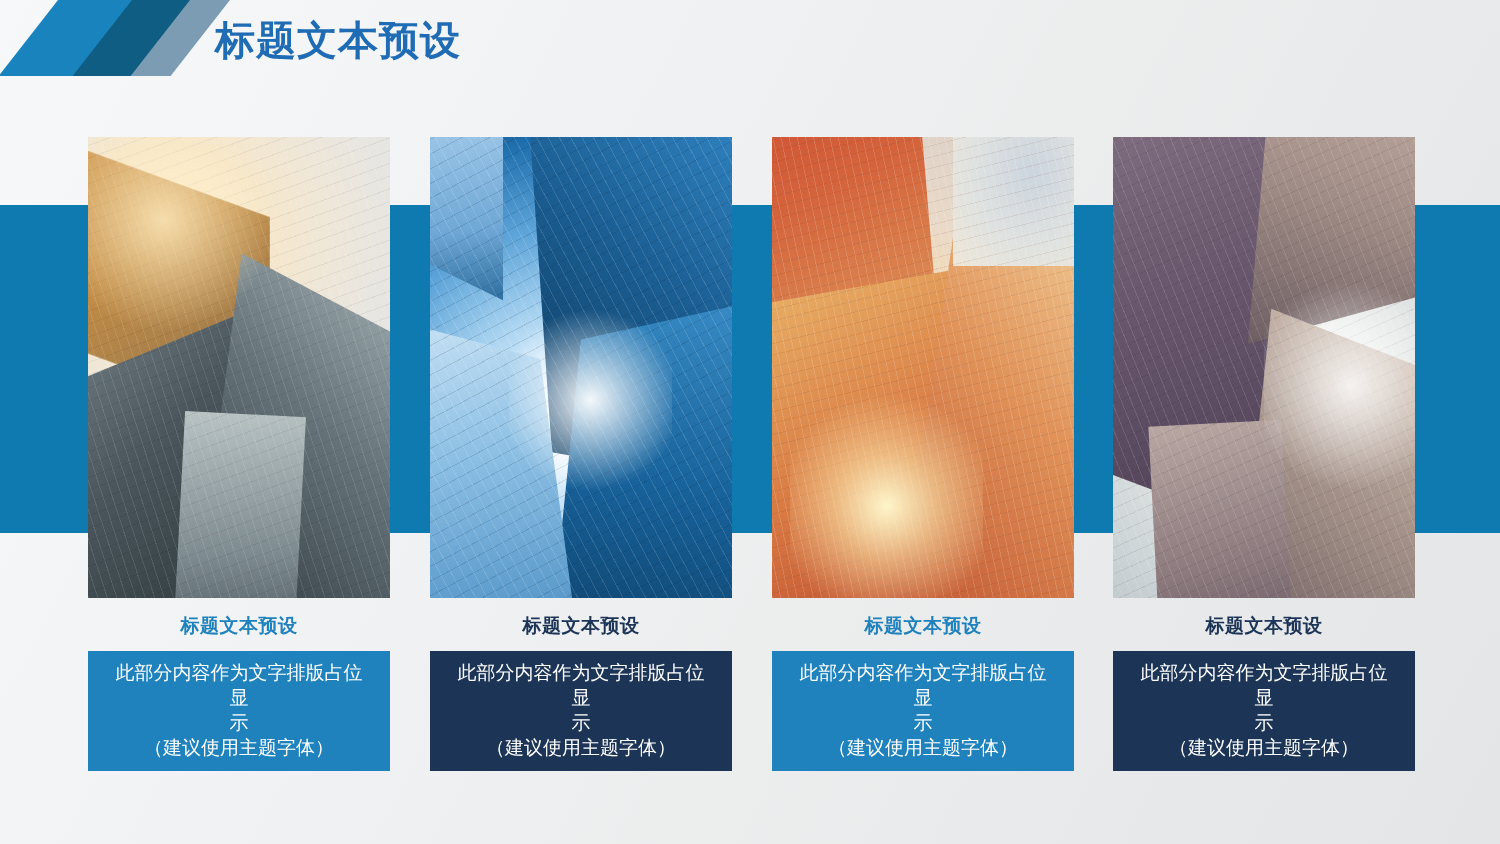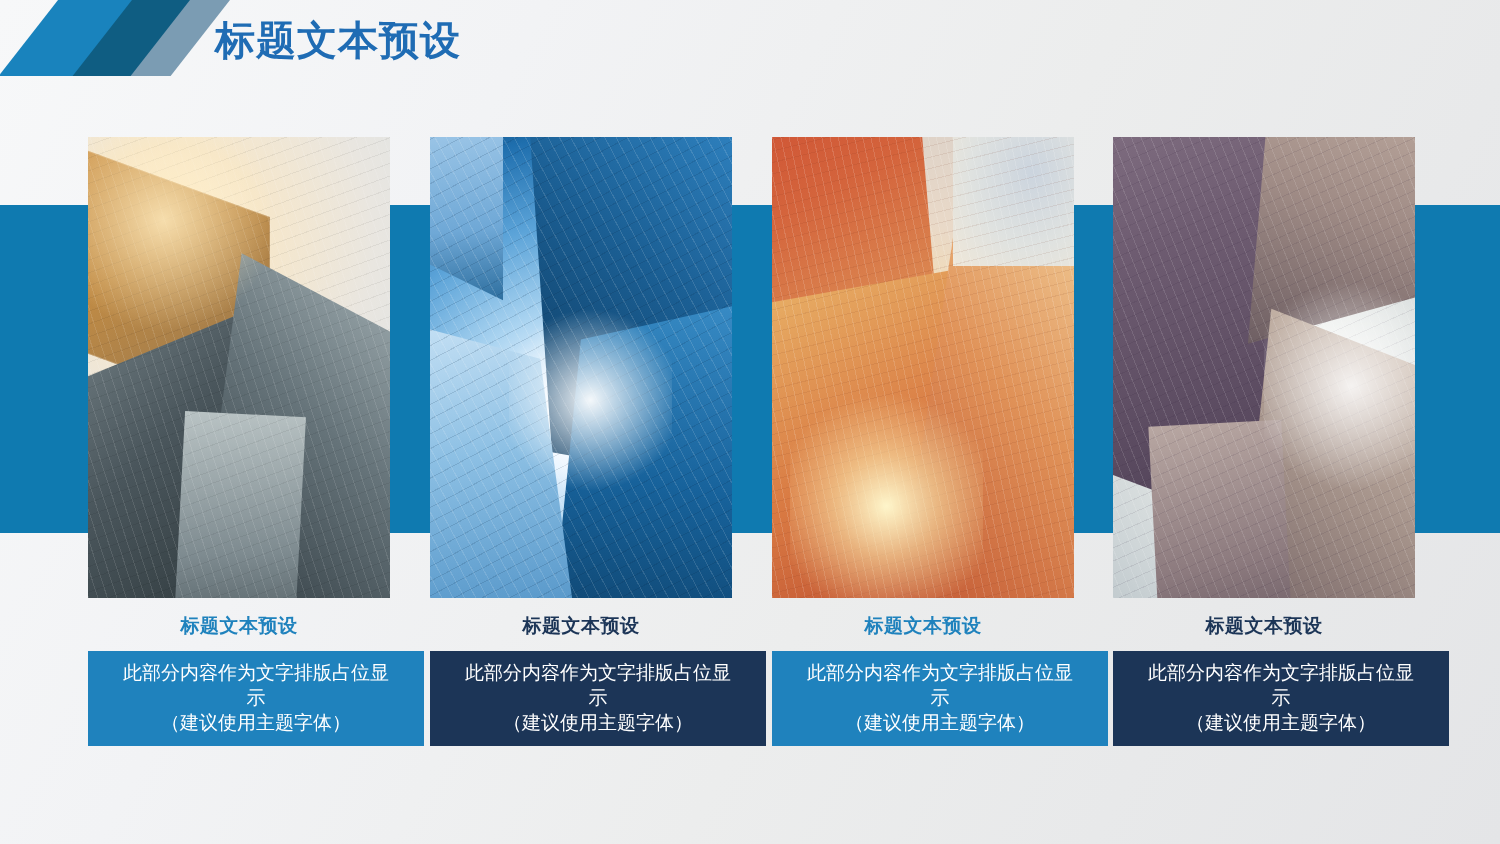--- a/index.html
+++ b/index.html
@@ -136,21 +136,21 @@
   .p3 .glow{position:absolute;right:-8%;top:28%;width:58%;height:52%;
      background:radial-gradient(circle,rgba(255,255,255,.85) 0%,rgba(255,255,255,0) 70%);}
 
   
   .cap-head{
     margin-top:18px;text-align:center;
     font-size:19px;font-weight:bold;line-height:1;
     letter-spacing:.5px;
   }
   .cap-body{
-    margin-top:16px;width:336px;box-sizing:border-box;
+    margin-top:16px;width:302px;box-sizing:border-box;
     padding:9px 22px 11px;
     text-align:center;color:#ffffff;
     font-size:19px;line-height:1.32;
   }
   .theme-light .cap-head{color:#1f82bd;}
   .theme-light .cap-body{background:#1f82bd;}
   .theme-dark  .cap-head{color:#1c3557;}
   .theme-dark  .cap-body{background:#1c3557;}
 </style>
 </head>

